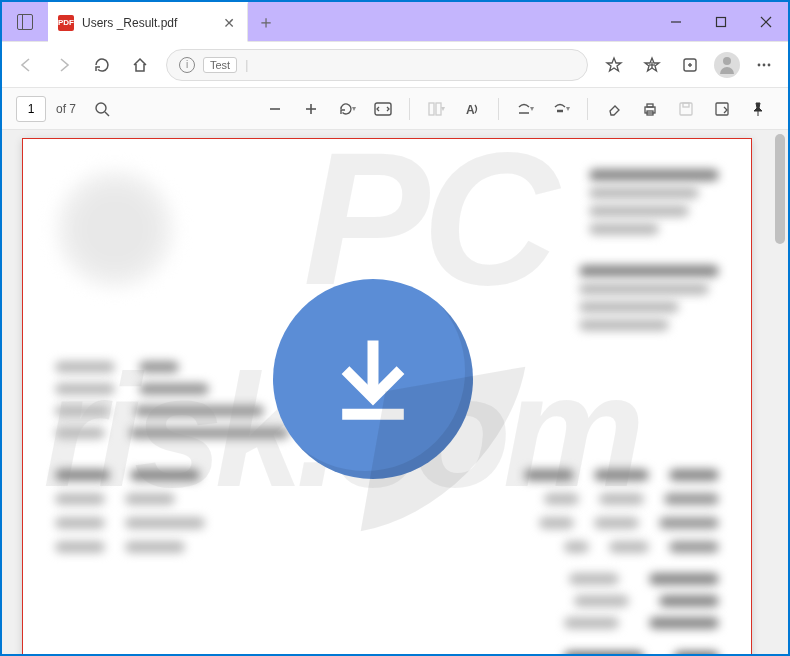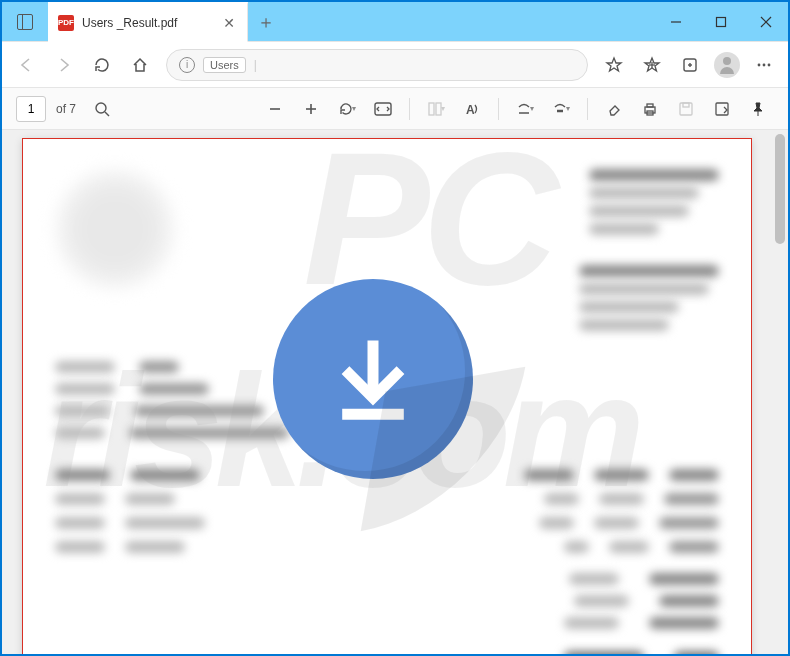--- a/index.html
+++ b/index.html
@@ -1,19 +1,19 @@
 <!DOCTYPE html>
 <html><head>
   <meta charset="utf-8">
   <style>
     * { box-sizing: border-box; margin: 0; padding: 0; }
     body { font-family: "Segoe UI", Arial, sans-serif; font-size: 12px; background: #fff; width: 790px; height: 656px; overflow: hidden; border: 2px solid #0078d4; }
     
     
-    .titlebar { height: 40px; background: #7dd3fc; display: flex; align-items: stretch; border-bottom: 1px solid #e5e5e5; }
+    .titlebar { height: 40px; background: #c4b5fd; display: flex; align-items: stretch; border-bottom: 1px solid #e5e5e5; }
     .titlebar-left { width: 46px; display: flex; align-items: center; justify-content: center; }
     .vtabs-icon { width: 16px; height: 16px; border: 1.5px solid #555; border-radius: 2px; position: relative; }
     .vtabs-icon::before { content:""; position:absolute; left:4px; top:0; bottom:0; border-left:1.5px solid #555; }
     .tab { display:flex; align-items:center; gap:8px; padding:0 10px; background:#fff; border-top:2px solid transparent; border-right:1px solid #e5e5e5; min-width:200px; max-width:200px; height:40px; border-bottom:1px solid #fff; margin-bottom:-1px; }
     .pdf-favicon { width:16px; height:16px; background:#d93025; border-radius:2px; display:flex; align-items:center; justify-content:center; color:#fff; font-size:8px; font-weight:bold; }
     .tab-title { font-size:12px; color:#333; white-space:nowrap; overflow:hidden; text-overflow:ellipsis; flex:1; }
     .tab-close { width:16px; height:16px; display:flex; align-items:center; justify-content:center; color:#666; font-size:14px; cursor:pointer; }
     .newtab { width:36px; display:flex; align-items:center; justify-content:center; color:#666; font-size:18px; }
     .titlebar-spacer { flex:1; }
     .win-controls { display:flex; }
@@ -124,21 +124,21 @@
         <path d="M3 9a6 6 0 1 1 2 4.5 M3 15v-4h4" fill="none" stroke="#555" stroke-width="1.5"></path>
       </svg>
   </div>
   <div class="nav-btn">
     <svg width="18" height="18">
         <path d="M3 9 L9 3 L15 9 M5 8v7h8V8" fill="none" stroke="#555" stroke-width="1.5"></path>
       </svg>
   </div>
   <div class="addressbar">
     <div class="info-icon">i</div>
-    <span class="addr-badge">Users</span>
+    <span class="addr-badge">Test</span>
     <span class="addr-sep">|</span>
   </div>
   <div class="nav-btn">
     <svg width="18" height="18">
         <path d="M9 2l2 5h5l-4 3 1.5 5L9 12l-4.5 3L6 10 2 7h5z" fill="none" stroke="#555" stroke-width="1.3"></path>
       </svg>
   </div>
   <div class="nav-btn">
     <svg width="18" height="18">
         <path d="M9 2l2 5h5l-4 3 1.5 5L9 12l-4.5 3L6 10 2 7h5z" fill="none" stroke="#555" stroke-width="1.3"></path>

